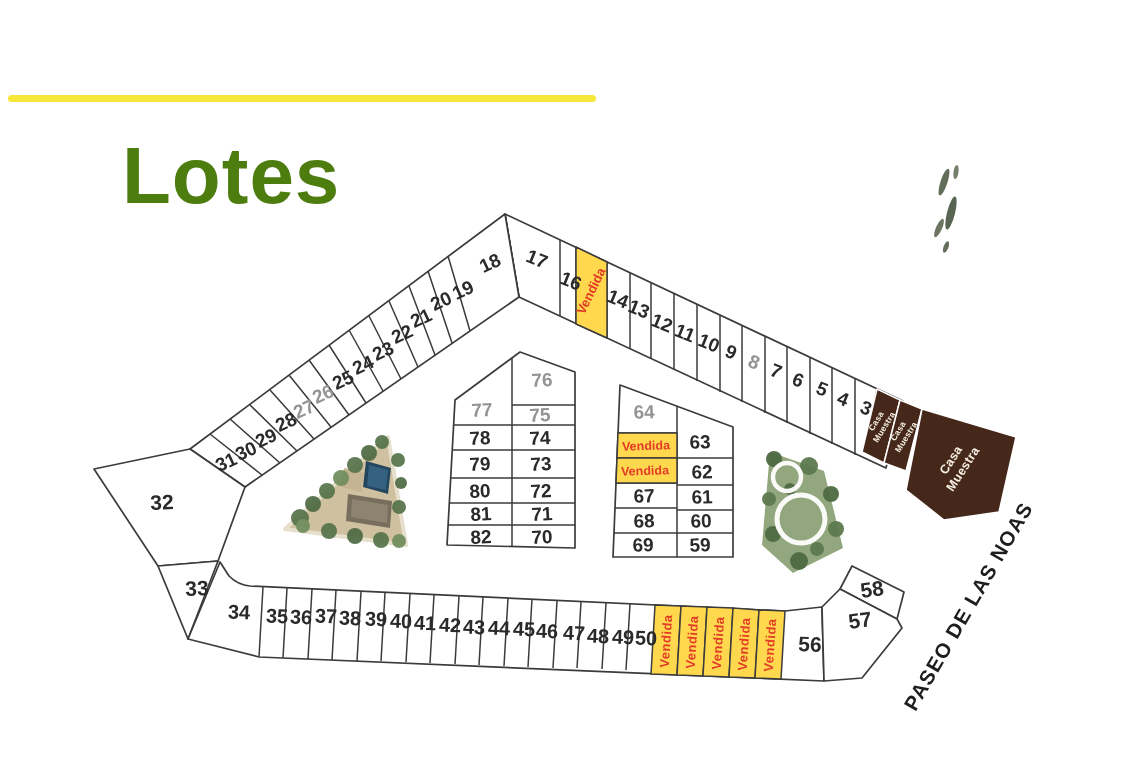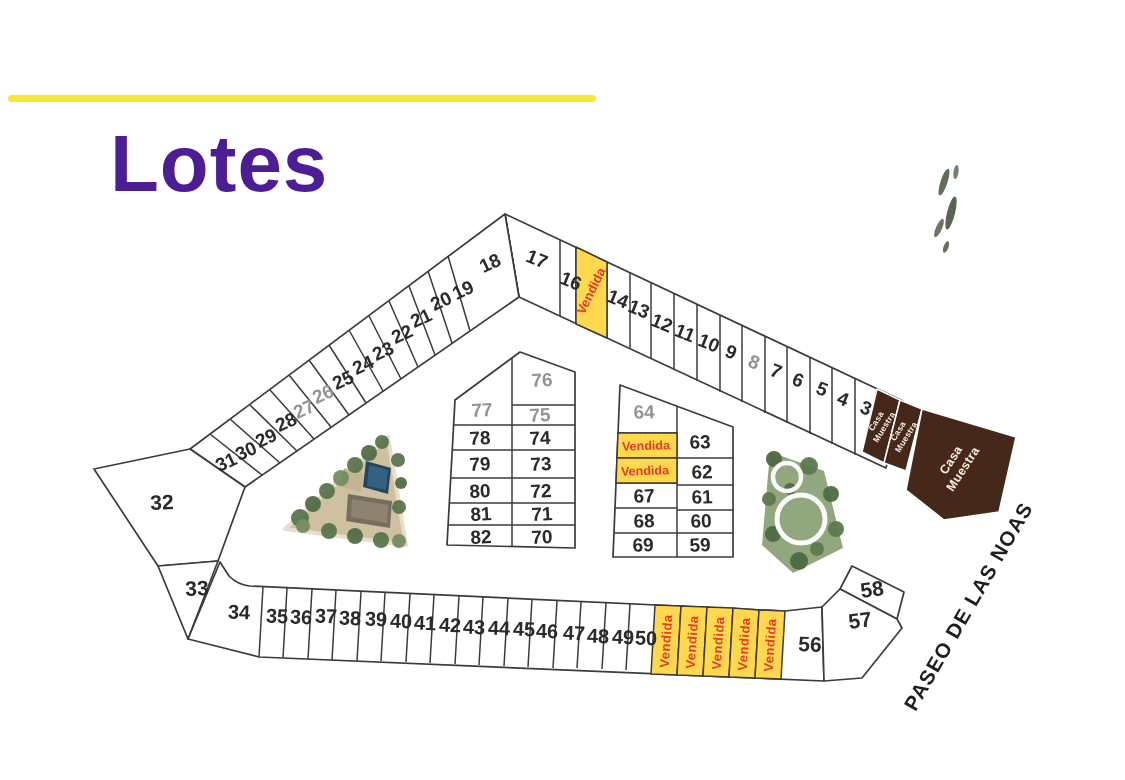--- a/index.html
+++ b/index.html
@@ -5,22 +5,22 @@
   html,body{margin:0;padding:0;}
   body{
     width:1125px;height:780px;position:relative;overflow:hidden;
     background:#ffffff;font-family:"Liberation Sans",sans-serif;
   }
   .accent-rule{
     position:absolute;left:8px;top:95px;width:588px;height:7px;
     background:#f7e73b;border-radius:4px;
   }
   .page-title{
-    position:absolute;left:110px;top:118px;margin:0;
-    font-size:80px;font-weight:bold;letter-spacing:1px;color:#4c1d95;
+    position:absolute;left:110px;top:118px;margin:12px;
+    font-size:80px;font-weight:bold;letter-spacing:1px;color:#4d7c0f;
     font-family:"Liberation Sans",sans-serif;
   }
   svg.site-plan{position:absolute;left:0;top:0;}
   svg text{
     font-family:"Liberation Sans",sans-serif;font-weight:bold;fill:#2a2a2a;
     text-anchor:middle;dominant-baseline:central;
   }
   .num{font-size:19px}
   .numbot{font-size:20px}
   .numbig{font-size:21px}

